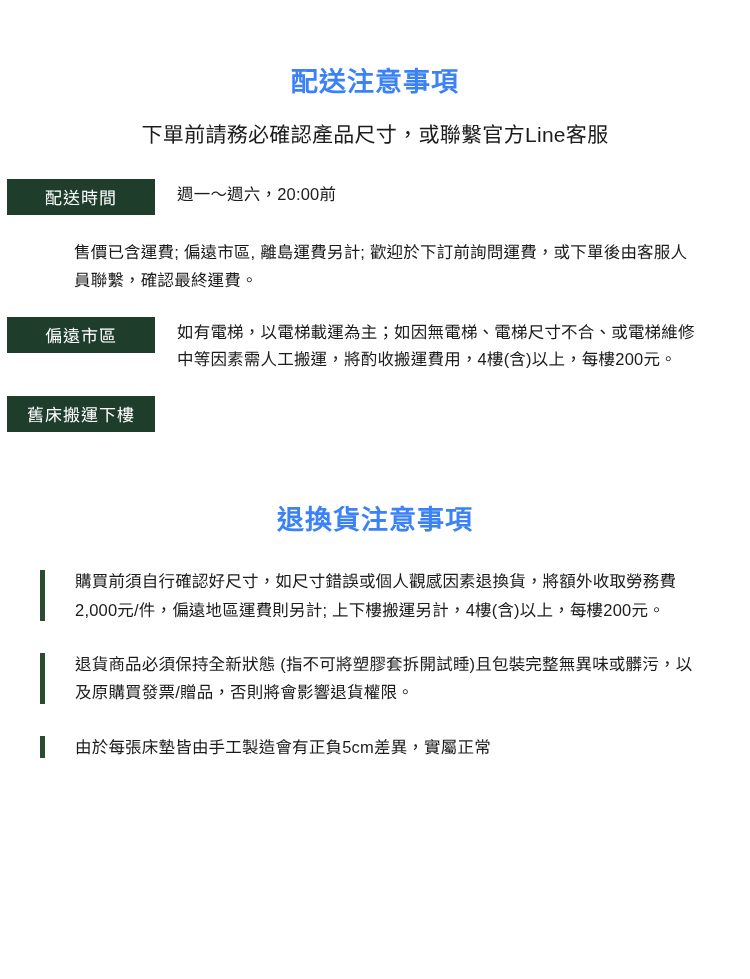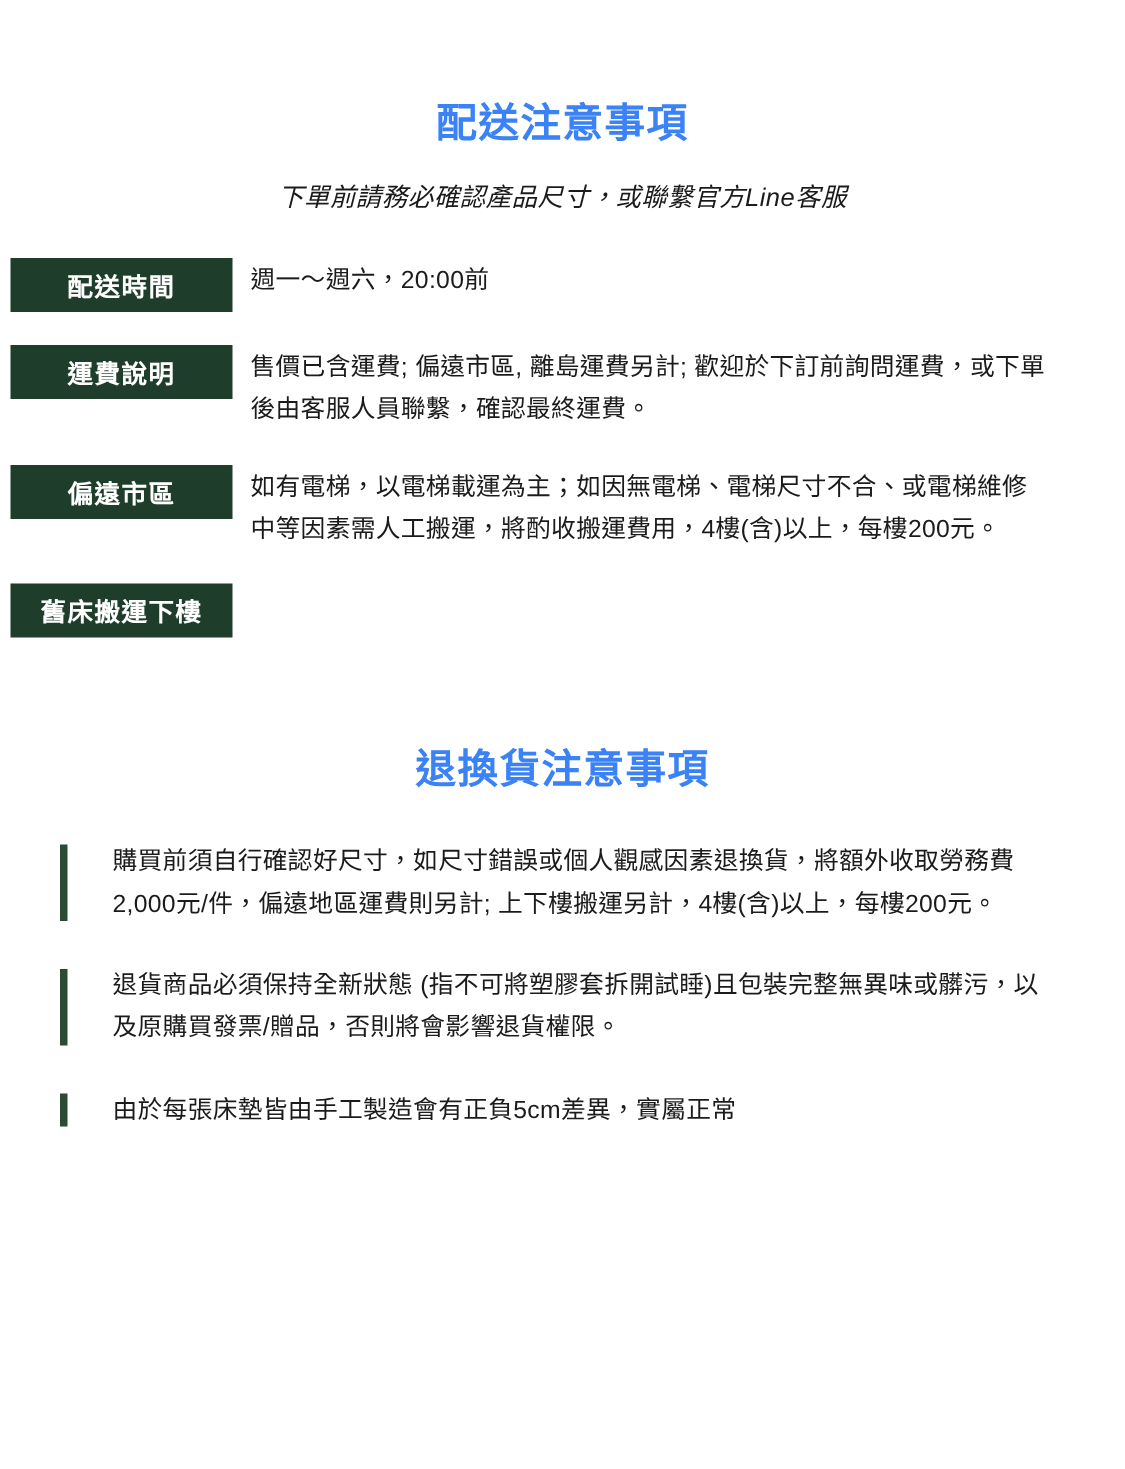--- a/index.html
+++ b/index.html
@@ -28,58 +28,57 @@
     font-size: 27px;
     font-weight: bold;
     color: #3b82f6;
     letter-spacing: 1px;
   }
   #delivery-title {
     padding-top: 42px;
   }
   .intro {
     text-align: center;
-    font-size: 17px;
+    font-size: 21px;
     line-height: 1.72;
     color: #1b1b1b;
     margin-top: 18px;
     letter-spacing: 0.3px;
-    font-style: italic;
   }
   .intro div {
     white-space: nowrap;
   }
 
   
   .info-table {
     margin-top: 26px;
   }
   .info-row {
     display: flex;
     align-items: flex-start;
     margin-bottom: 22px;
   }
   .info-label {
     flex: 0 0 148px;
     background: #1e3d2b;
     color: #ffffff;
     font-size: 17px;
-    font-weight: bold;
+    font-weight: normal;
     letter-spacing: 1px;
     text-align: center;
     padding: 5px 0 6px 0;
     box-sizing: border-box;
     margin-left: -45px;
     white-space: nowrap;
   }
   .info-value {
     flex: 1 1 auto;
     font-size: 16.5px;
     line-height: 1.68;
-    padding-left: 12px;
+    padding-left: 22px;
     padding-top: 2px;
     letter-spacing: 0.2px;
   }
 
   
   #return-title {
     margin-top: 66px;
   }
   .notes {
     margin-top: 30px;
@@ -119,21 +118,20 @@
   </div>
 
   <div class="info-table">
 
     <div class="info-row">
       <div class="info-label">配送時間</div>
       <div class="info-value">週一～週六，20:00前</div>
     </div>
 
     <div class="info-row">
-      <div class="info-label">運費說明</div>
       <div class="info-value">售價已含運費; 偏遠市區, 離島運費另計; 歡迎於下訂前詢問運費，或下單後由客服人員聯繫，確認最終運費。</div>
     </div>
 
     <div class="info-row">
       <div class="info-label">偏遠市區</div>
       <div class="info-value">如有電梯，以電梯載運為主；如因無電梯、電梯尺寸不合、或電梯維修中等因素需人工搬運，將酌收搬運費用，4樓(含)以上，每樓200元。</div>
     </div>
 
     <div class="info-row">
       <div class="info-label">舊床搬運下樓</div>

